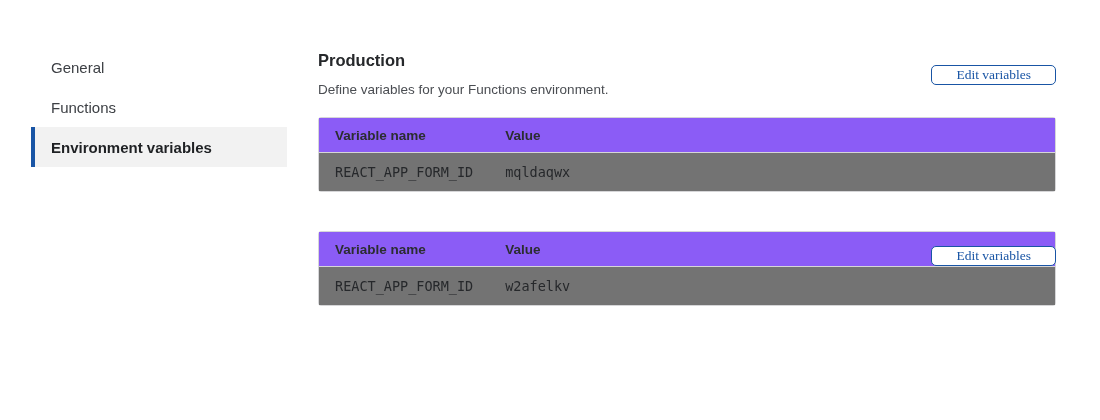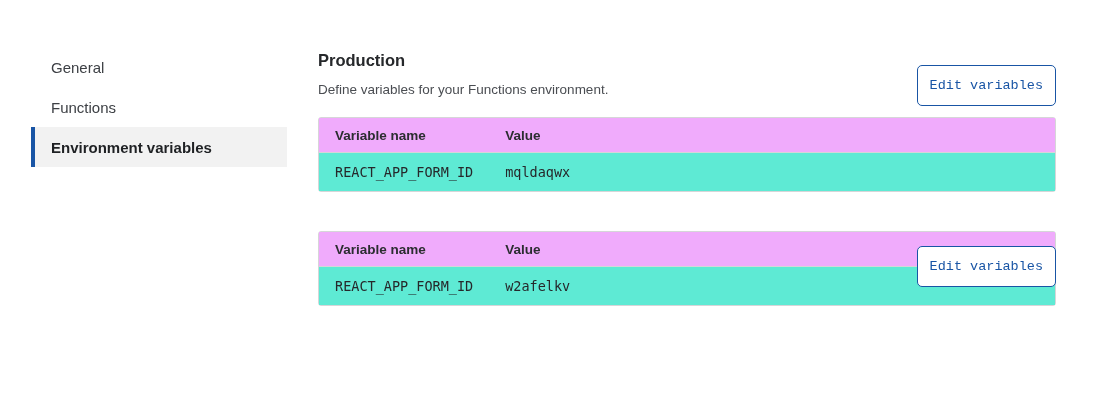--- a/index.html
+++ b/index.html
@@ -48,57 +48,57 @@
   .section-desc {
     margin-top: 12px;
     font-size: 13.5px;
     color: #4a4d52;
     line-height: 16px;
   }
   .edit-btn {
     position: absolute;
     top: 15px;
     right: 0;
-    height: 41px;
-    padding: 0 12px;
+    height: 20px;
+    padding: 0 24px;
     background: #ffffff;
     border: 1px solid #1955a5;
     border-radius: 5px;
     color: #1955a5;
-    font-family: Liberation Mono, monospace;
+    font-family: Liberation Serif, serif;
     font-size: 13.5px;
     cursor: pointer;
   }
 
   .env-table {
     width: 100%;
     margin-top: 19px;
     border-collapse: separate;
     border-spacing: 0;
     border: 1px solid #d6d6d8;
     border-radius: 3px;
   }
   .env-table th {
     height: 35px;
-    background: #f0abfc;
+    background: #8b5cf6;
     border-bottom: 1px solid #d6d6d8;
     text-align: left;
     padding: 0 16px;
     font-size: 13.5px;
     font-weight: 700;
     color: #2b2d30;
   }
   .env-table th.col-name { width: 20%; }
   .env-table td {
     height: 38px;
     padding: 0 16px;
     font-family: "DejaVu Sans Mono", "Liberation Mono", monospace;
     font-size: 13.5px;
     color: #26282b;
-    background: #5eead4;
+    background: #737373;
   }
 </style>
 </head>
 <body>
 
 <div class="page">
 
   <nav class="sidebar">
     <div class="sidebar-item">
       <span>General</span>

